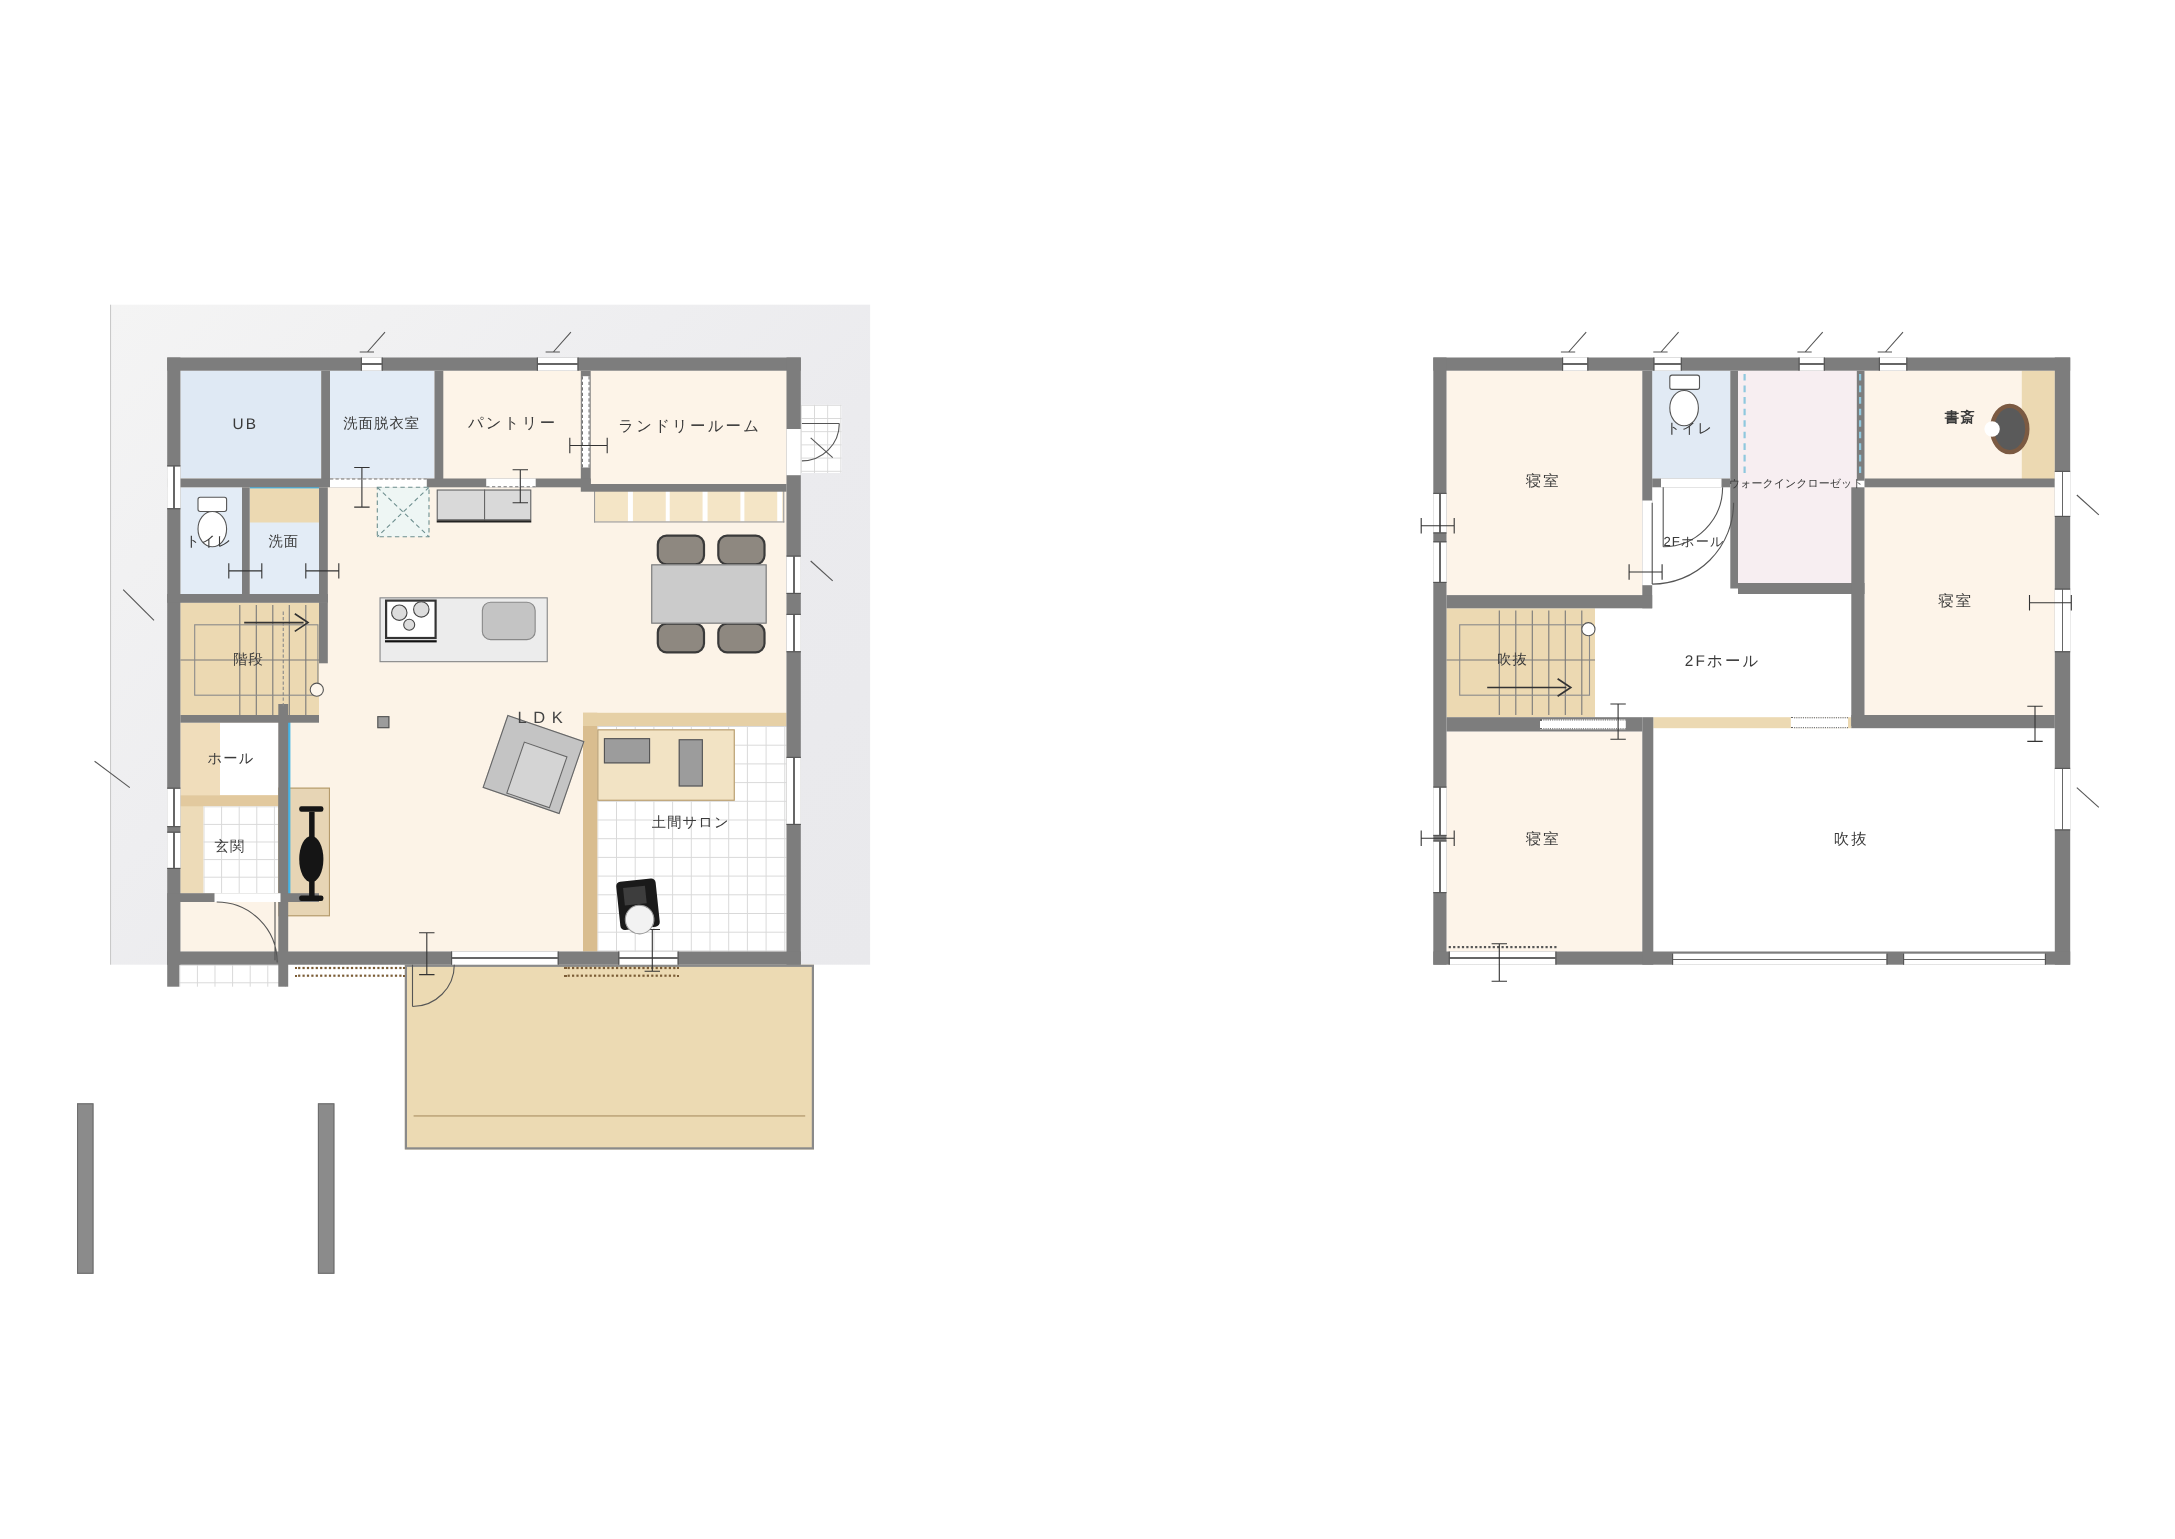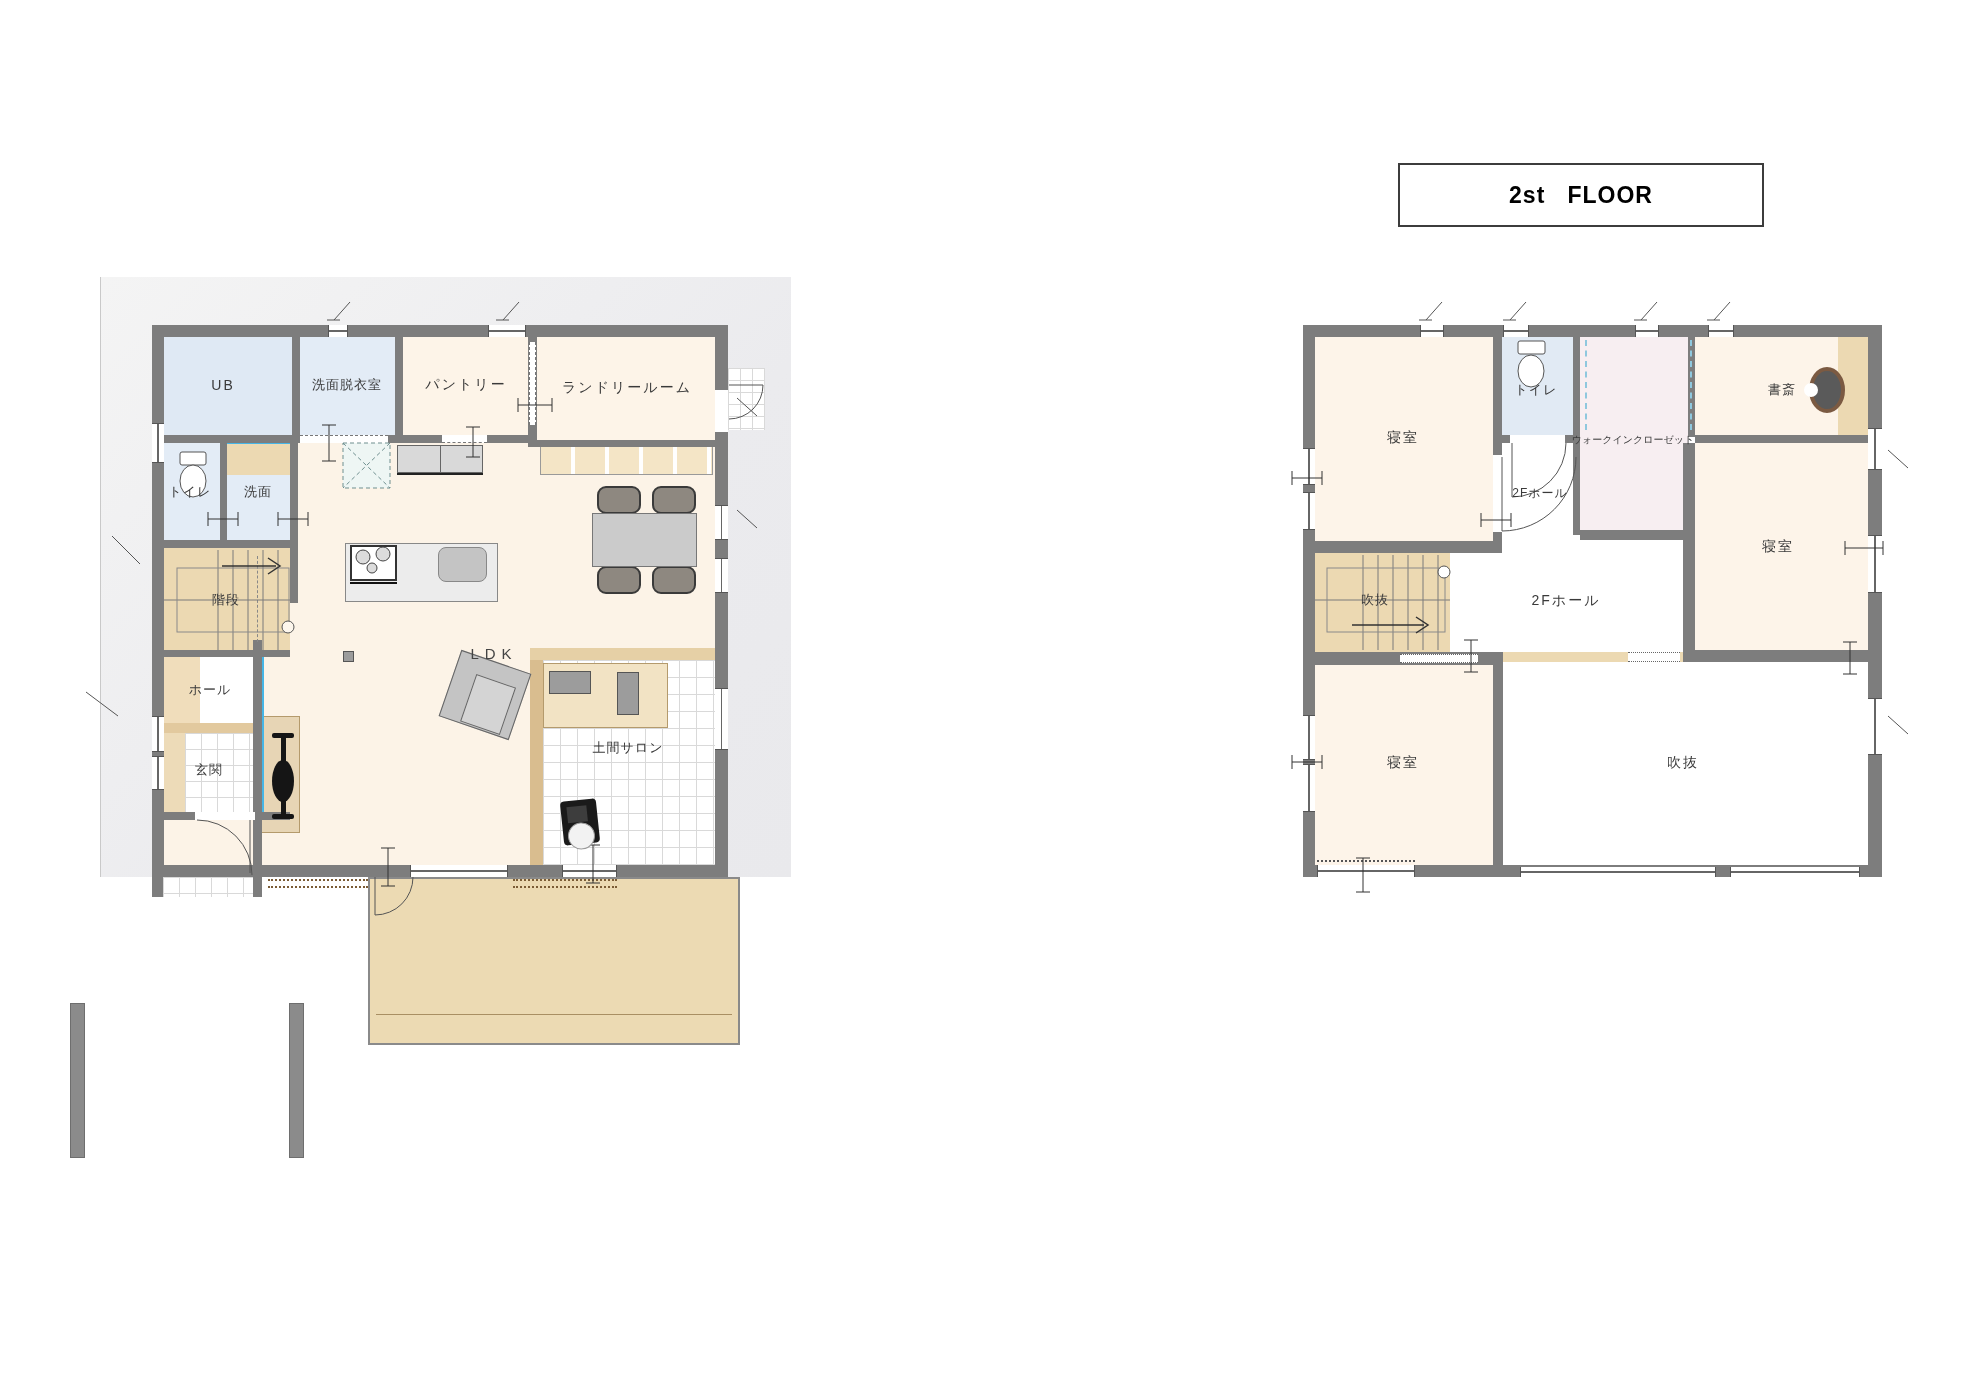--- a/index.html
+++ b/index.html
@@ -26,21 +26,20 @@
   .tile{background-color:#fff;background-image:linear-gradient(#d9d9d9 1px,transparent 1px),
         linear-gradient(90deg,#d9d9d9 1px,transparent 1px);background-size:17px 17px;}
   .z2{z-index:2}.z3{z-index:3}.z4{z-index:4}.z5{z-index:20}.z6{z-index:30}
   svg.overlay{position:absolute;left:0;top:0;z-index:35;pointer-events:none;}
 </style>
 </head>
 <body>
 
 <div class="canvas">
 
-  <div class="floor-title" style="left:1398px;top:163px;width:362px;height:60px;"><span>2st   FLOOR</span></div>
 
   <div class="abs" style="left:100px;top:277px;width:690px;height:600px;z-index:1;
               background:linear-gradient(135deg,#f4f4f4 0%,#ebebee 60%,#e9e9ec 100%);
               border-left:1px solid #c9c9c9;"></div>
 
   <div class="abs" style="left:70px;top:1003px;width:13px;height:153px;background:#8b8b8b;border:1px solid #6e6e6e;z-index:2;"></div>
   <div class="abs" style="left:289px;top:1003px;width:13px;height:153px;background:#8b8b8b;border:1px solid #6e6e6e;z-index:2;"></div>
 
   <div class="abs" style="left:368px;top:877px;width:372px;height:168px;background:#ecdab3;border:2px solid #8a8a8a;z-index:2;box-sizing:border-box;"></div>
   <div class="abs" style="left:376px;top:1014px;width:356px;height:0;border-top:1px solid #a98f63;z-index:3;"></div>
@@ -199,21 +198,21 @@
     <div class="abs" style="left:1317px;top:860px;width:98px;height:0;border-top:2px dotted #555;z-index:30;"></div>
     <div class="winH" style="left:1520px;top:867px;width:196px;height:10px;"></div>
     <div class="winH" style="left:1730px;top:867px;width:130px;height:10px;"></div>
     <div class="abs" style="left:1585px;top:340px;width:0;height:90px;border-left:2px dashed #8fc8de;z-index:30;"></div>
     <div class="abs" style="left:1690px;top:340px;width:0;height:90px;border-left:2px dashed #8fc8de;z-index:30;"></div>
   </div>
 
   <div class="lbl" style="left:1403px;top:438px;">寝室</div>
   <div class="lbl s13" style="left:1536px;top:390px;">トイレ</div>
   <div class="lbl s10" style="left:1633px;top:440px;">ウォークインクローゼット</div>
-  <div class="lbl s13" style="left:1782px;top:390px;">書斎</div>
+  <div class="lbl s13" style="left:1782px;top:380px;font-weight:bold;">書斎</div>
   <div class="lbl s12" style="left:1540px;top:493px;">2Fホール</div>
   <div class="lbl s13" style="left:1375px;top:600px;">吹抜</div>
   <div class="lbl" style="left:1566px;top:601px;">2Fホール</div>
   <div class="lbl" style="left:1778px;top:547px;">寝室</div>
   <div class="lbl" style="left:1403px;top:763px;">寝室</div>
   <div class="lbl" style="left:1683px;top:763px;">吹抜</div>
 
   <svg class="overlay" width="1977" height="1399" viewBox="0 0 1977 1399">
 
     <g stroke="#7a7a7a" fill="none" stroke-width="1">

